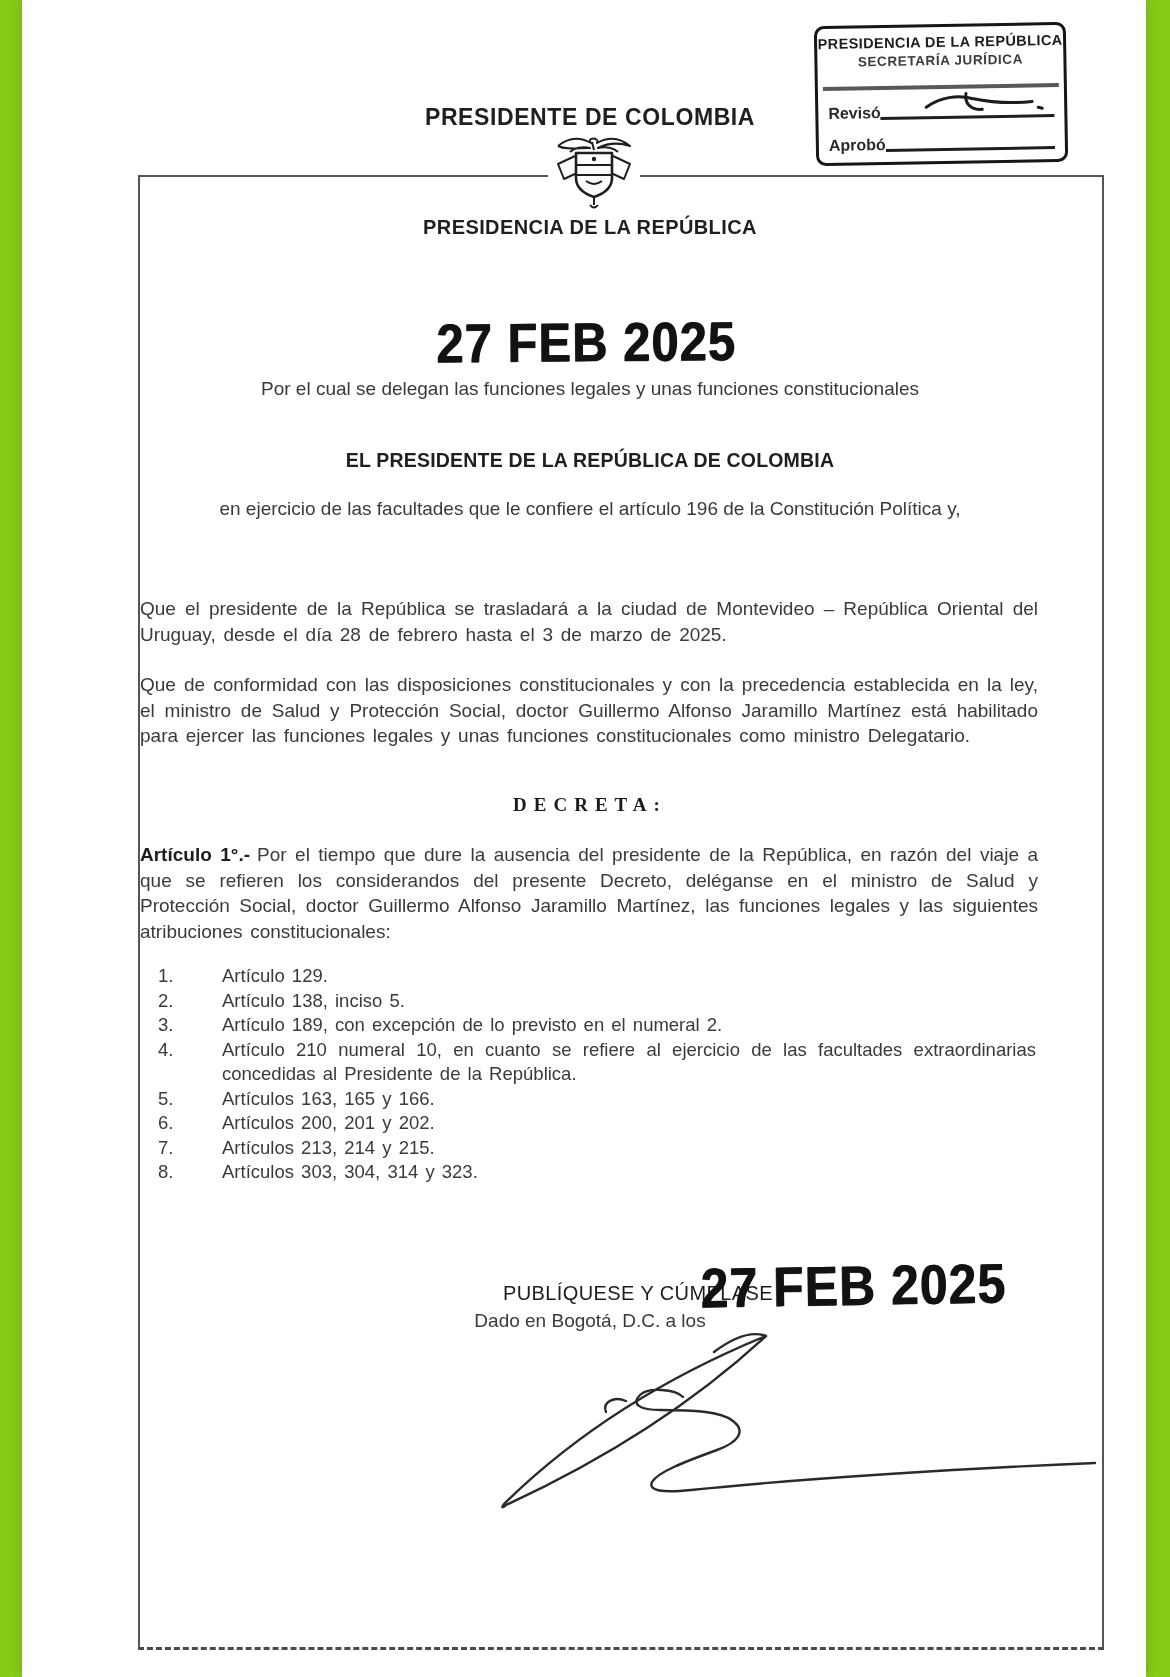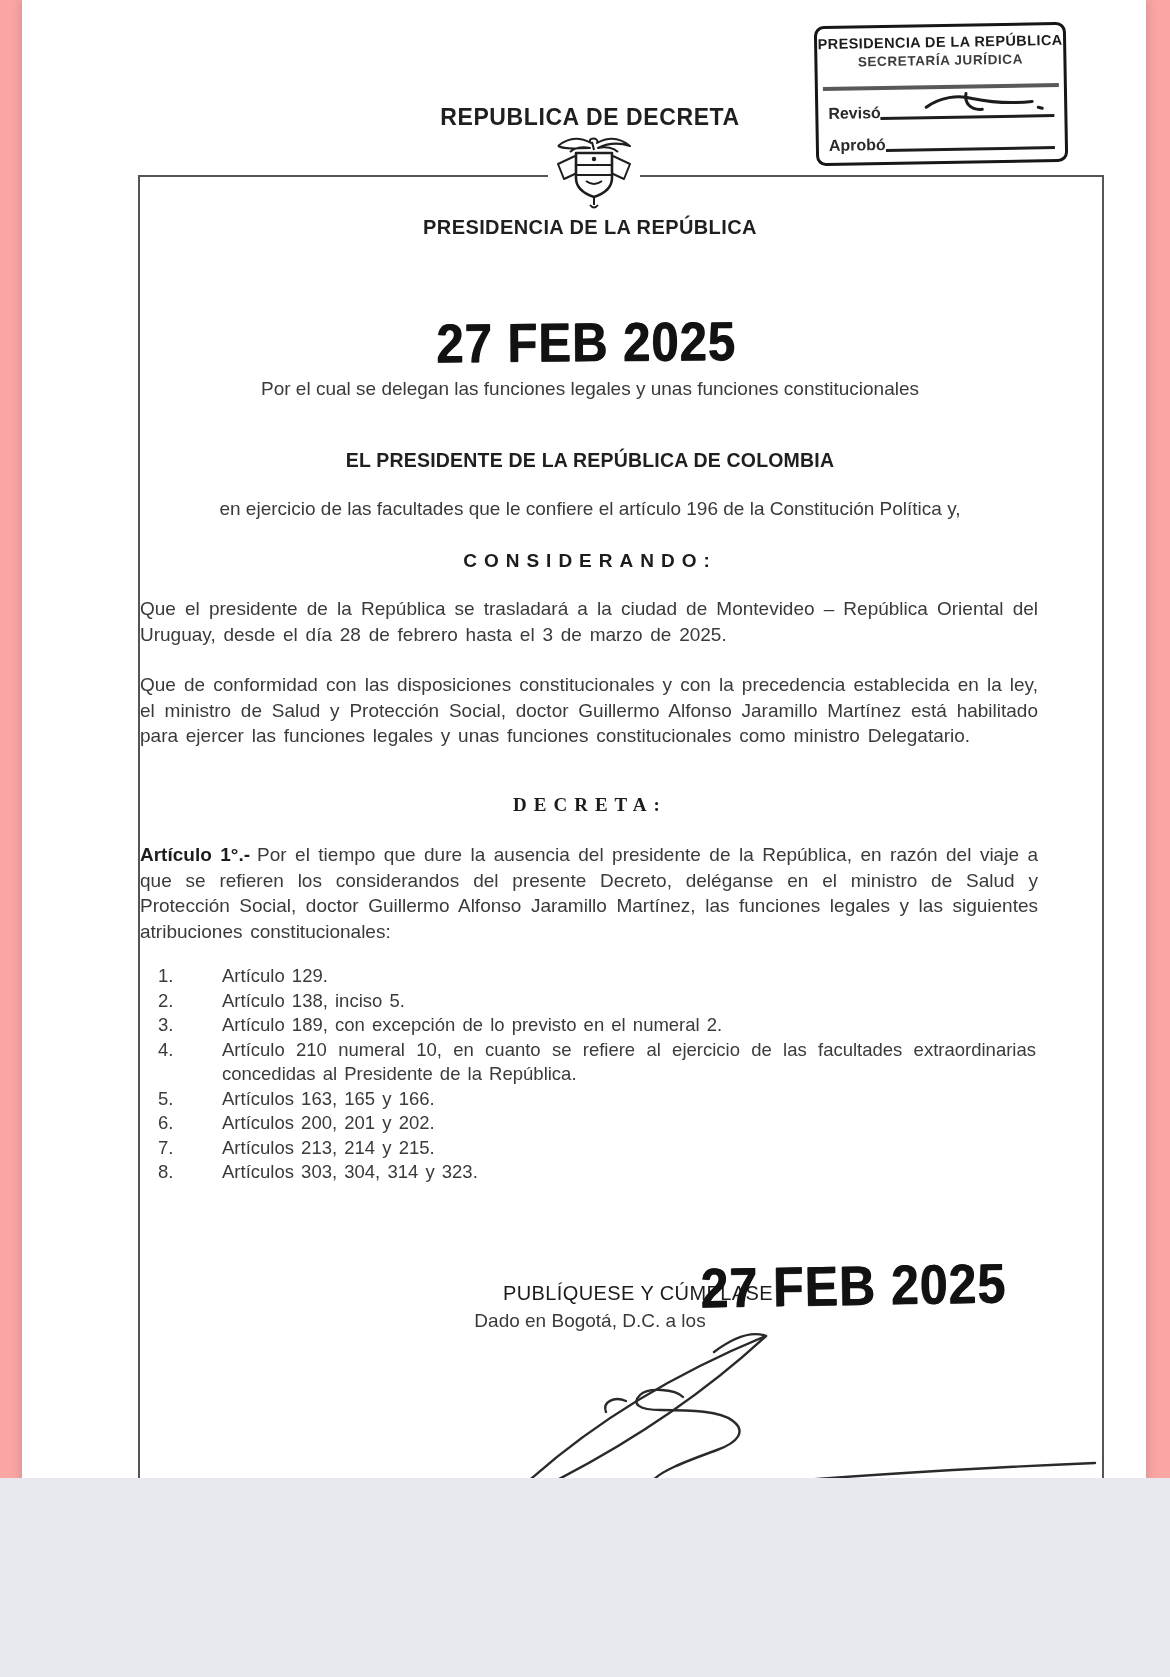--- a/index.html
+++ b/index.html
@@ -3,21 +3,21 @@
 <meta charset="utf-8">
 <style>
   html,body{margin:0;padding:0;}
   body{
     width:1170px;height:1677px;
     background:#e8e9ee;
     font-family:"Liberation Sans",sans-serif;
     color:#3a3a3a;
     -webkit-font-smoothing:antialiased;
   }
-  #canvas{position:relative;width:1170px;height:1478px;overflow:hidden;background:#fca5a5;}
+  #canvas{position:relative;width:1170px;height:1677px;overflow:hidden;background:#84cc16;}
   #paper{
     position:absolute;left:22px;top:0;width:1124px;height:1677px;
     background:#ffffff;
     box-shadow:0 0 10px rgba(70,70,90,.28);
   }
   
   #frame{
     position:absolute;left:138px;top:175px;width:962px;height:1470px;
     border-left:2px solid #555;border-right:2px solid #555;border-top:2px solid #555;
     border-bottom:3px dashed #4a4a4a;
@@ -107,21 +107,21 @@
           <path d="M118,20 l4,1"></path>
         </g>
       </svg>
     </div>
     <div class="stamp-row" id="row-aprobo">
       <span class="lbl">Aprobó</span>
       <span class="line"></span>
     </div>
   </div>
 
-  <div id="country" class="centered">REPUBLICA DE DECRETA</div>
+  <div id="country" class="centered">PRESIDENTE DE COLOMBIA</div>
 
   <div id="arms">
     <svg viewBox="0 0 92 84" width="92" height="84">
       <g fill="none" stroke="#1e1e1e" stroke-width="2" stroke-linejoin="round">
 
         <path d="M10,14 C22,4 34,6 43,11 C38,5 52,5 49,11 C58,6 70,4 82,14 C70,10 58,12 50,16 C58,14 66,16 70,20"></path>
         <path d="M10,14 C18,18 28,16 42,16 C34,14 26,16 22,20"></path>
         <path d="M44,10 l2,8"></path>
 
         <path d="M27,24 L10,32 L16,47 L29,41" fill="#fff"></path>
@@ -140,21 +140,20 @@
 
   <div id="office" class="centered">PRESIDENCIA DE LA REPÚBLICA</div>
 
 
   <div id="date-stamp-1" class="date-stamp">27 FEB 2025</div>
 
   <div id="authority" class="centered">EL PRESIDENTE DE LA REPÚBLICA DE COLOMBIA</div>
   <div id="subject" class="centered">Por el cual se delegan las funciones legales y unas funciones constitucionales</div>
   <div id="powers" class="centered">en ejercicio de las facultades que le confiere el artículo 196 de la Constitución Política y,</div>
 
-  <div id="considerando" class="centered section-head">CONSIDERANDO:</div>
 
   <div id="para1" class="para">Que el presidente de la República se trasladará a la ciudad de Montevideo – República Oriental del Uruguay, desde el día 28 de febrero hasta el 3 de marzo de 2025.</div>
   <div id="para2" class="para">Que de conformidad con las disposiciones constitucionales y con la precedencia establecida en la ley, el ministro de Salud y Protección Social, doctor Guillermo Alfonso Jaramillo Martínez está habilitado para ejercer las funciones legales y unas funciones constitucionales como ministro Delegatario.</div>
 
   <div id="decreta" class="centered section-head">DECRETA:</div>
 
   <div id="art1" class="para">
     <span class="lead">Artículo 1°.-</span><span>Por el tiempo que dure la ausencia del presidente de la República, en razón del viaje a que se refieren los considerandos del presente Decreto, deléganse en el ministro de Salud y Protección Social, doctor Guillermo Alfonso Jaramillo Martínez, las funciones legales y las siguientes atribuciones constitucionales:</span>
   </div>
 

